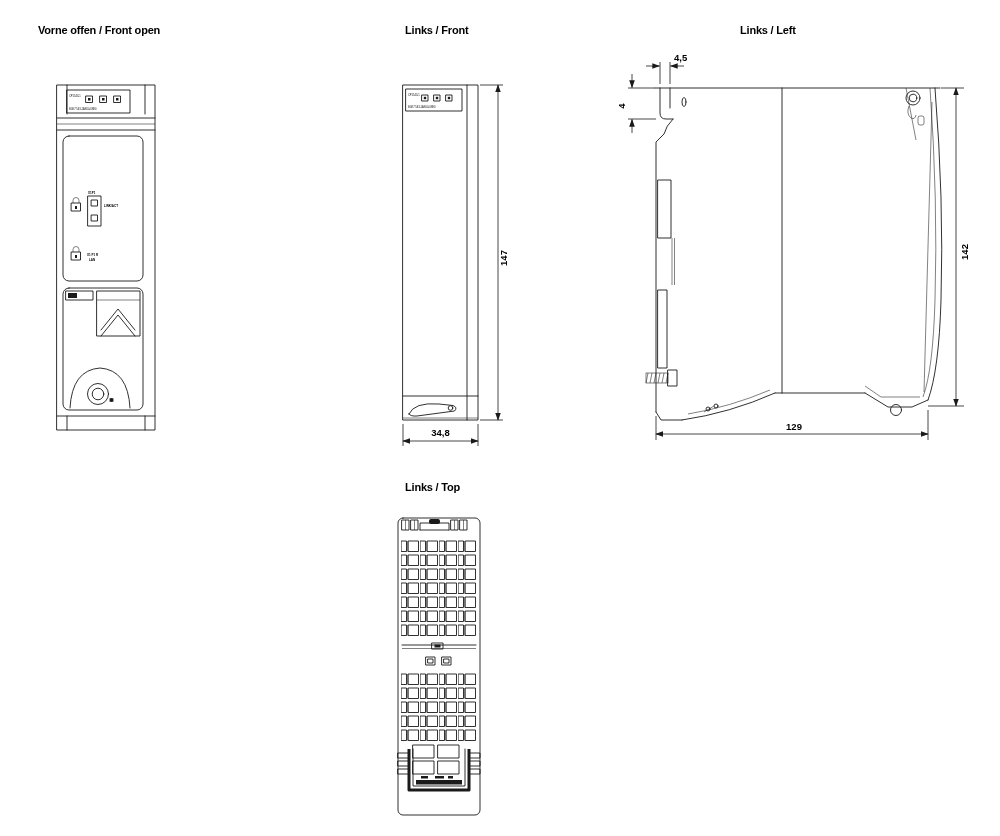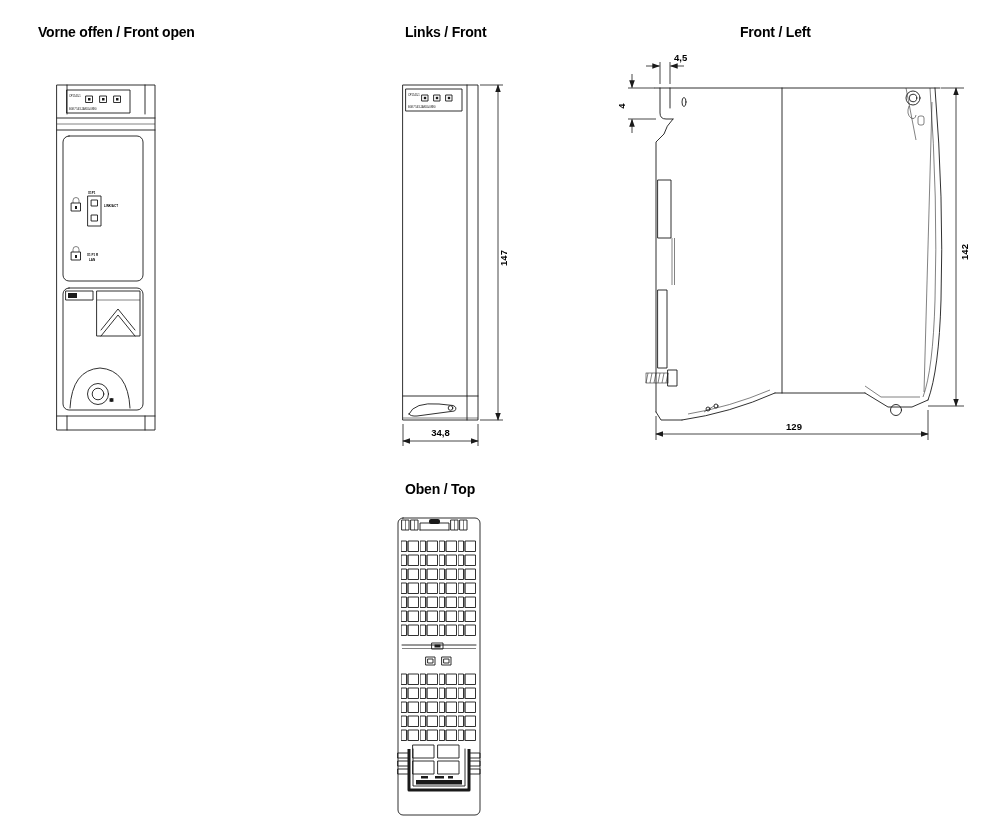--- a/index.html
+++ b/index.html
@@ -1,34 +1,34 @@
 <!DOCTYPE html>
 <html><head>
 <meta charset="utf-8">
 <style>
   html,body{margin:0;padding:0;background:#fff;}
   body{width:1000px;height:836px;position:relative;overflow:hidden;
        font-family:"Liberation Sans",sans-serif;color:#000;}
-  .view-title{position:absolute;font-size:14px;font-weight:700;letter-spacing:-0.2px;white-space:nowrap;}
+  .view-title{position:absolute;font-size:11px;font-weight:700;letter-spacing:-0.2px;white-space:nowrap;}
   svg{position:absolute;overflow:visible;}
   .ln{fill:none;stroke:#1a1a1a;stroke-width:0.9;stroke-linejoin:round;stroke-linecap:round;}
   .thin{fill:none;stroke:#1a1a1a;stroke-width:0.55;}
   .dim{fill:none;stroke:#1a1a1a;stroke-width:0.8;}
   .dimtxt{font-size:9.5px;font-weight:700;fill:#000;font-family:"Liberation Sans",sans-serif;}
   .tiny{font-size:3px;font-weight:700;fill:#000;font-family:"Liberation Sans",sans-serif;}
   .micro{font-size:2.6px;fill:#000;font-family:"Liberation Sans",sans-serif;}
   .fillb{fill:#1a1a1a;stroke:none;}
 </style>
 </head>
 <body>
 
 <div class="view-title" style="left:38px;top:24px">Vorne offen / Front open</div>
 <div class="view-title" style="left:405px;top:24px">Links / Front</div>
-<div class="view-title" style="left:740px;top:24px">Front / Left</div>
-<div class="view-title" style="left:405px;top:481px">Oben / Top</div>
+<div class="view-title" style="left:740px;top:24px">Links / Left</div>
+<div class="view-title" style="left:405px;top:481px">Links / Top</div>
 
 <svg style="left:50px;top:78px" width="112" height="364" viewBox="0 0 112 364">
   <rect x="7" y="7" width="98" height="345" class="ln"></rect>
   <line x1="17" y1="7" x2="17" y2="36" class="ln"></line>
   <line x1="95" y1="7" x2="95" y2="36" class="ln"></line>
 
   <g>
     <rect x="17" y="12" width="63" height="23" class="ln"></rect>
     <text x="19" y="18.5" class="micro">CP1543-1</text>
     <rect x="36" y="18" width="6.5" height="6.5" class="ln"></rect>

